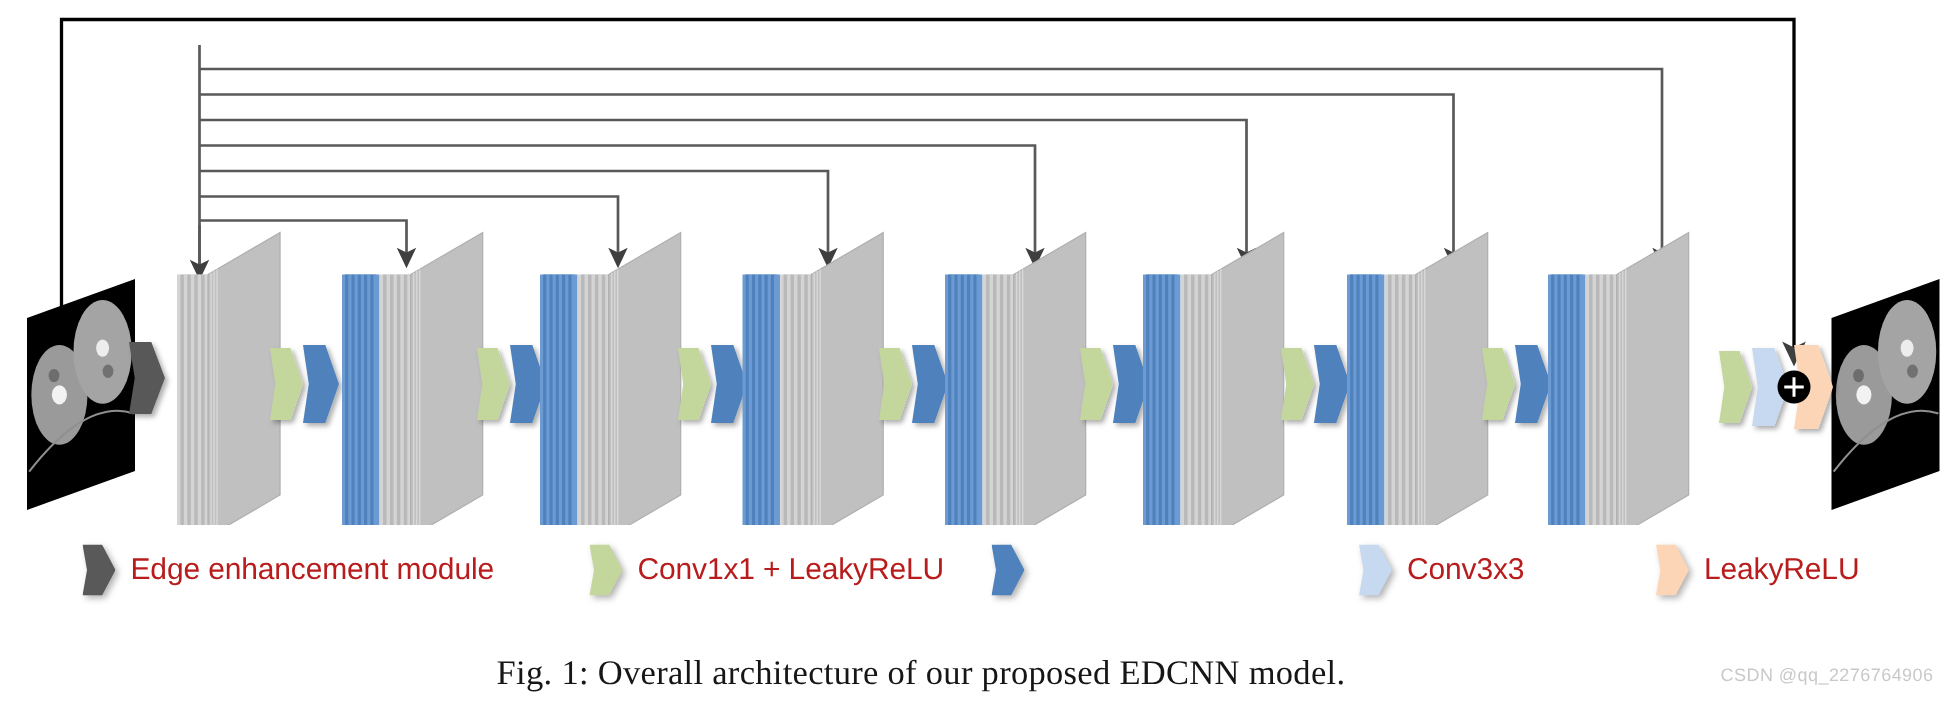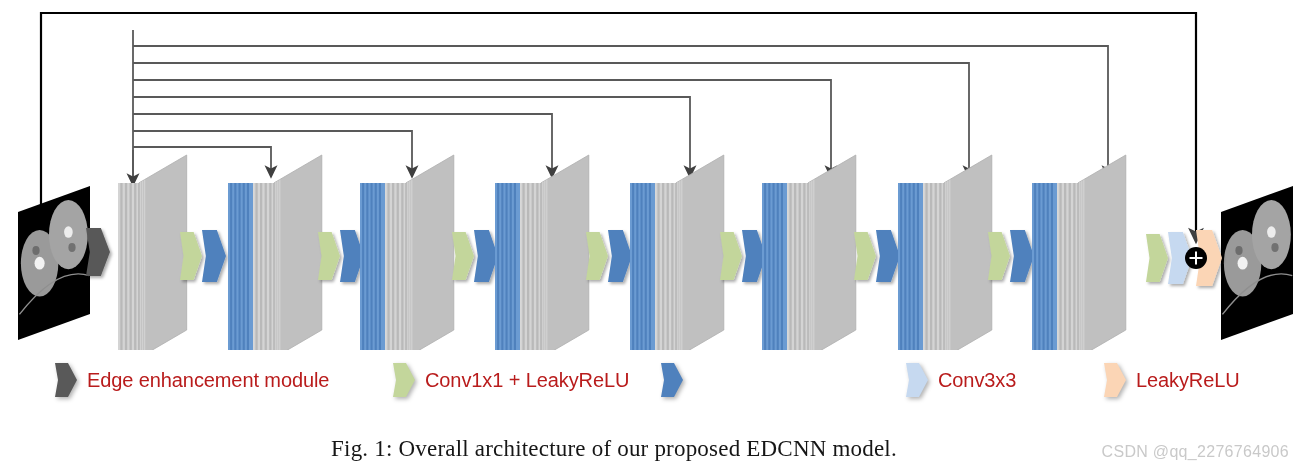--- a/index.html
+++ b/index.html
@@ -39,21 +39,21 @@
     text-align:center;
     font-family:"Liberation Serif", serif;
     font-size:23px;color:#161616;
     letter-spacing:.2px;
     margin-top:16px;
   }
 
   
   .watermark{
     position:absolute;right:16px;top:443px;
-    font-size:16px;color:#c9c9c9;
+    font-size:12px;color:#c9c9c9;
     letter-spacing:.3px;
     white-space:nowrap;
   }
 </style>
 </head>
 <body>
 
 <div id="figure">
 
   <div class="canvas">

